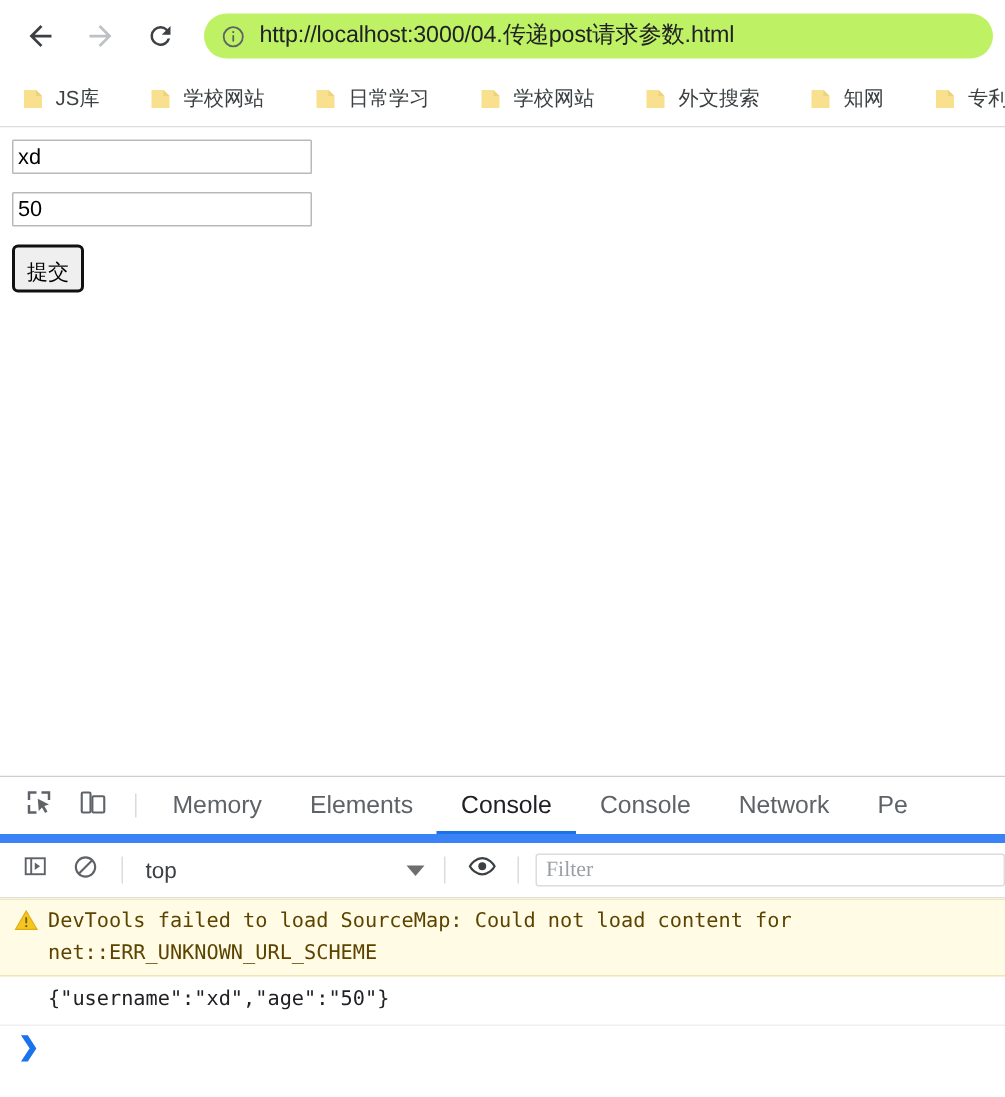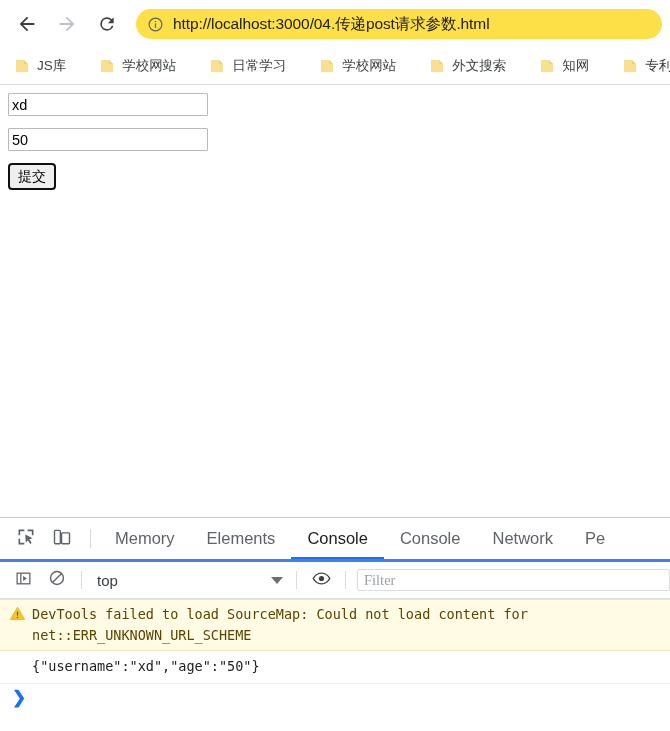--- a/index.html
+++ b/index.html
@@ -31,21 +31,21 @@
     border-radius: 50%;
     flex: 0 0 auto;
     margin-right: 10px;
     cursor: pointer;
   }
   .nav-btn svg { display: block; }
 
   .omnibox {
     flex: 1 1 auto;
     height: 30px;
-    background: #fde047;
+    background: #bef264;
     border-radius: 16px;
     display: flex;
     align-items: center;
     padding: 0 12px 0 11px;
     margin-left: 4px;
     min-width: 0;
     text-align: right;
   }
   .omnibox .info-icon {
     flex: 0 0 auto;
@@ -116,41 +116,41 @@
     border-radius: 1px;
     outline: none;
   }
   .submit-btn {
     font-family: "Liberation Sans", sans-serif;
     font-size: 14px;
     color: #000000;
     background: #efefef;
     border: 2px solid #101010;
     border-radius: 4px;
-    padding: 4px 8px 4px 8px;
+    padding: 9px 8px 4px 8px;
     cursor: pointer;
     line-height: 1.1;
   }
 
   
   .devtools {
     width: 670px;
     height: 199px;
     background: #ffffff;
     border-top: 1px solid #cdcdcd;
     display: flex;
     flex-direction: column;
     overflow: hidden;
   }
 
   .dt-tabbar {
     height: 44px;
     display: flex;
     align-items: stretch;
-    border-bottom: 3px solid #3b82f6;
+    border-bottom: 6px solid #3b82f6;
     background: #ffffff;
     overflow: hidden;
     flex: 0 0 auto;
   }
   .dt-icon-btn {
     width: 36px;
     display: flex; align-items: center; justify-content: center;
     flex: 0 0 auto;
     cursor: pointer;
   }

